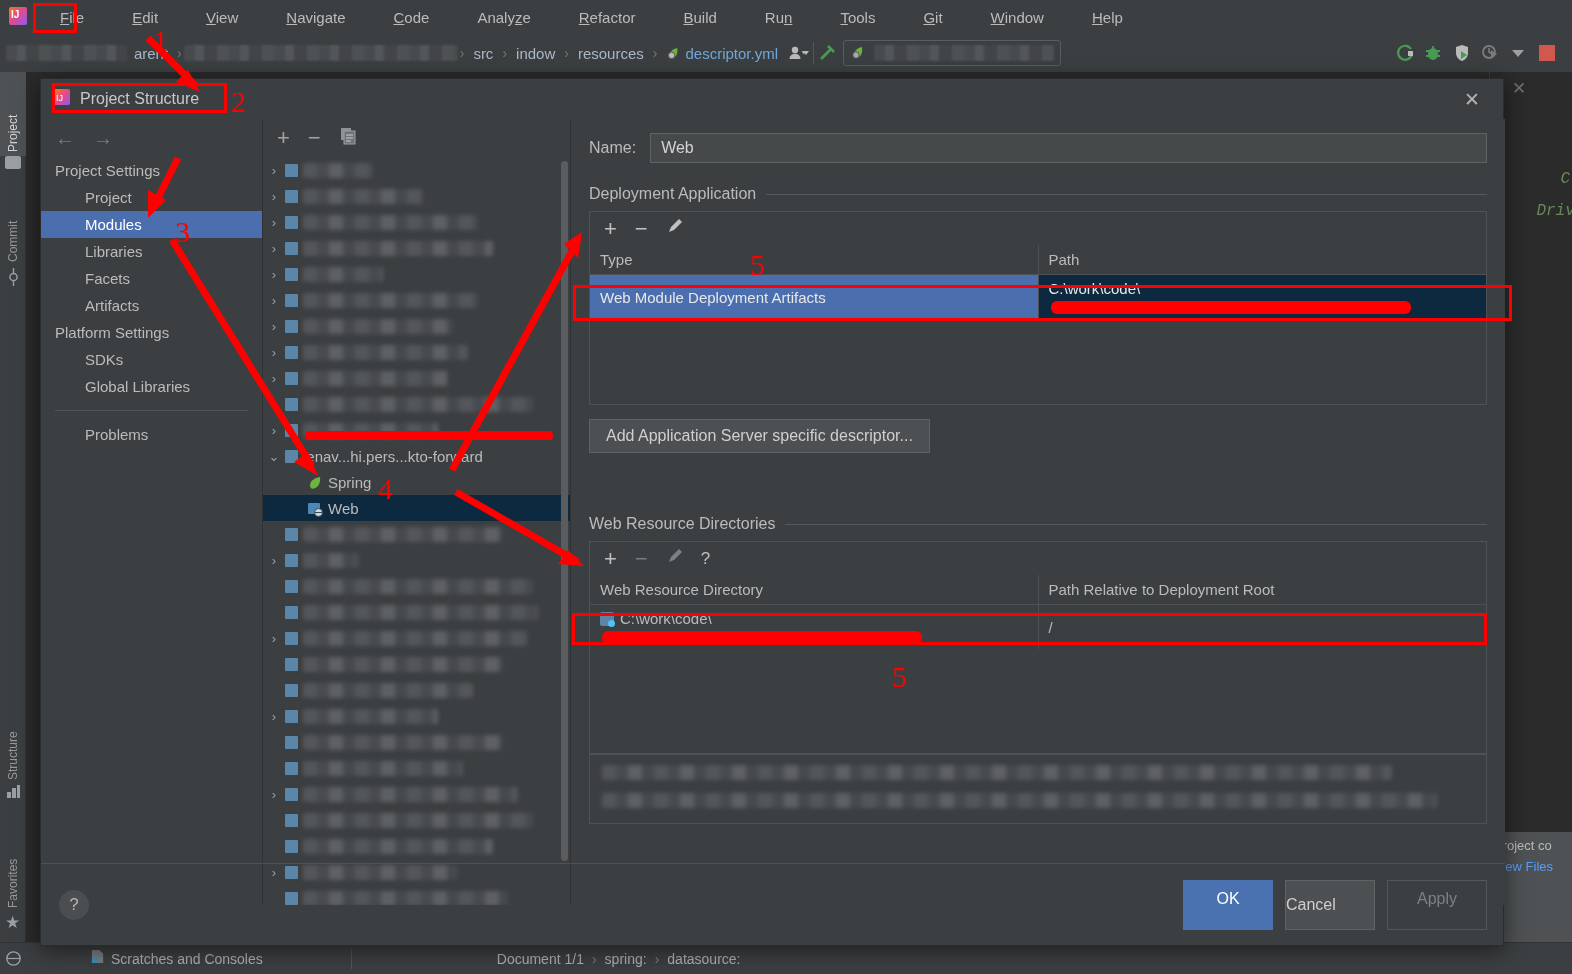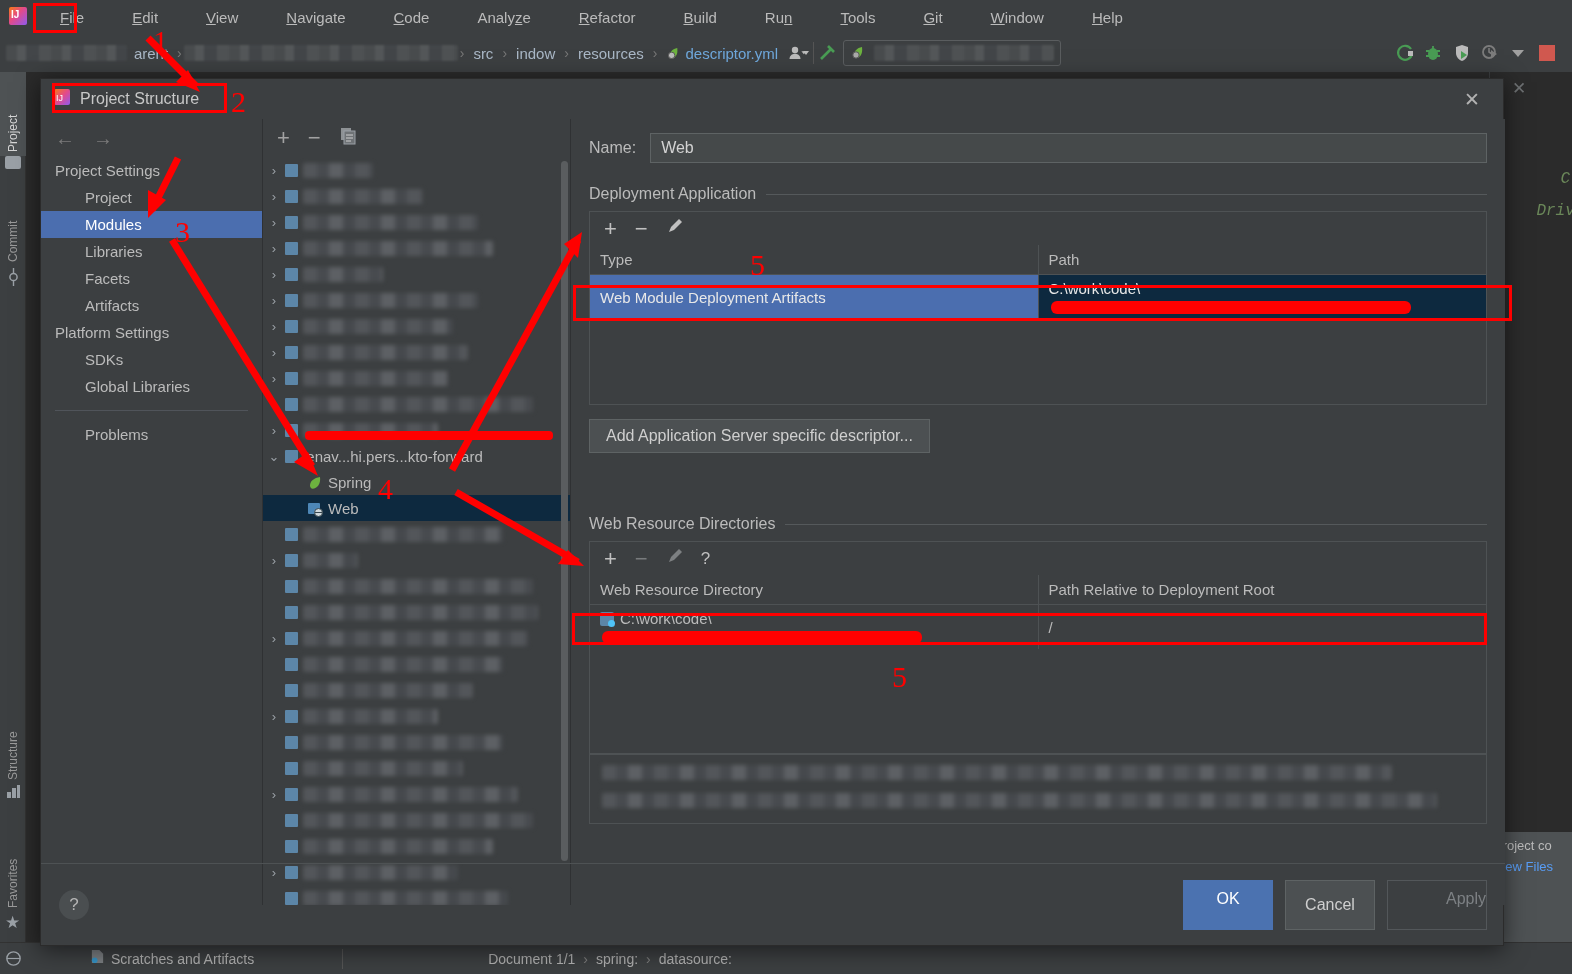--- a/index.html
+++ b/index.html
@@ -176,22 +176,22 @@
     position:absolute; left:0; bottom:0; width:1464px; height:82px;
     border-top:1px solid #4e5254; display:flex; align-items:center;
     padding: 0 18px;
   }
   .help-btn {
     width:30px; height:30px; border-radius:50%; background:#4a4e50; color:#b5b5b5;
     display:flex; align-items:center; justify-content:center; font-size:17px;
   }
   .footer-btns { margin-left:auto; display:flex; gap:12px; }
   .btn-ok { background:#4b72b0; border:1px solid #4b72b0; color:#fff; width:90px; padding:9px 0; text-align:center; font-size:16px;}
-  .btn-plain { background:#4c5052; border:1px solid #5e6364; color:#cfcfcf; width:90px; padding:15px 0; text-align:center; font-size:16px;}
-  .btn-disabled { background:#3c3f41; border:1px solid #53575a; color:#7d8184; width:100px; padding:9px 0; text-align:right; font-size:16px;}
+  .btn-plain { background:#4c5052; border:1px solid #5e6364; color:#cfcfcf; width:90px; padding:15px 0; text-align:left; font-size:16px;}
+  .btn-disabled { background:#3c3f41; border:1px solid #53575a; color:#7d8184; width:100px; padding:9px 0; text-align:center; font-size:16px;}
 
   
   .ann { position:absolute; pointer-events:none; }
   .ann-box { border:3px solid #ff0000; }
   .ann-num { color:#ff0000; font-size:30px; font-family:"Liberation Serif", serif; }
   svg.ann-svg { position:absolute; left:0; top:0; width:1572px; height:974px; pointer-events:none; }
 </style>
 </head>
 <body>
 
@@ -350,21 +350,21 @@
           <path d="M1 7h12" stroke="#9aa0a6" stroke-width="1.1"></path>
         </svg>
     </div>
     <div style="width:64px"></div>
     <span style="margin-right:6px;">
       <svg width="15" height="15" viewBox="0 0 16 16">
           <path d="M2 1h8l4 4v10H2z" fill="#7a7d80"></path>
           <circle cx="5" cy="12" r="3" fill="#3592c4"></circle>
         </svg>
     </span>
-    <span class="status-text">Scratches and Artifacts</span>
+    <span class="status-text">Scratches and Consoles</span>
     <div style="width:88px"></div>
     <div style="width:1px;height:20px;background:#555;"></div>
     <div style="width:145px"></div>
     <span class="status-text">Document 1/1</span>
     <span class="status-text" style="color:#7d7d7d;margin:0 8px;">›</span>
     <span class="status-text">spring:</span>
     <span class="status-text" style="color:#7d7d7d;margin:0 8px;">›</span>
     <span class="status-text">datasource:</span>
   </div>
 

